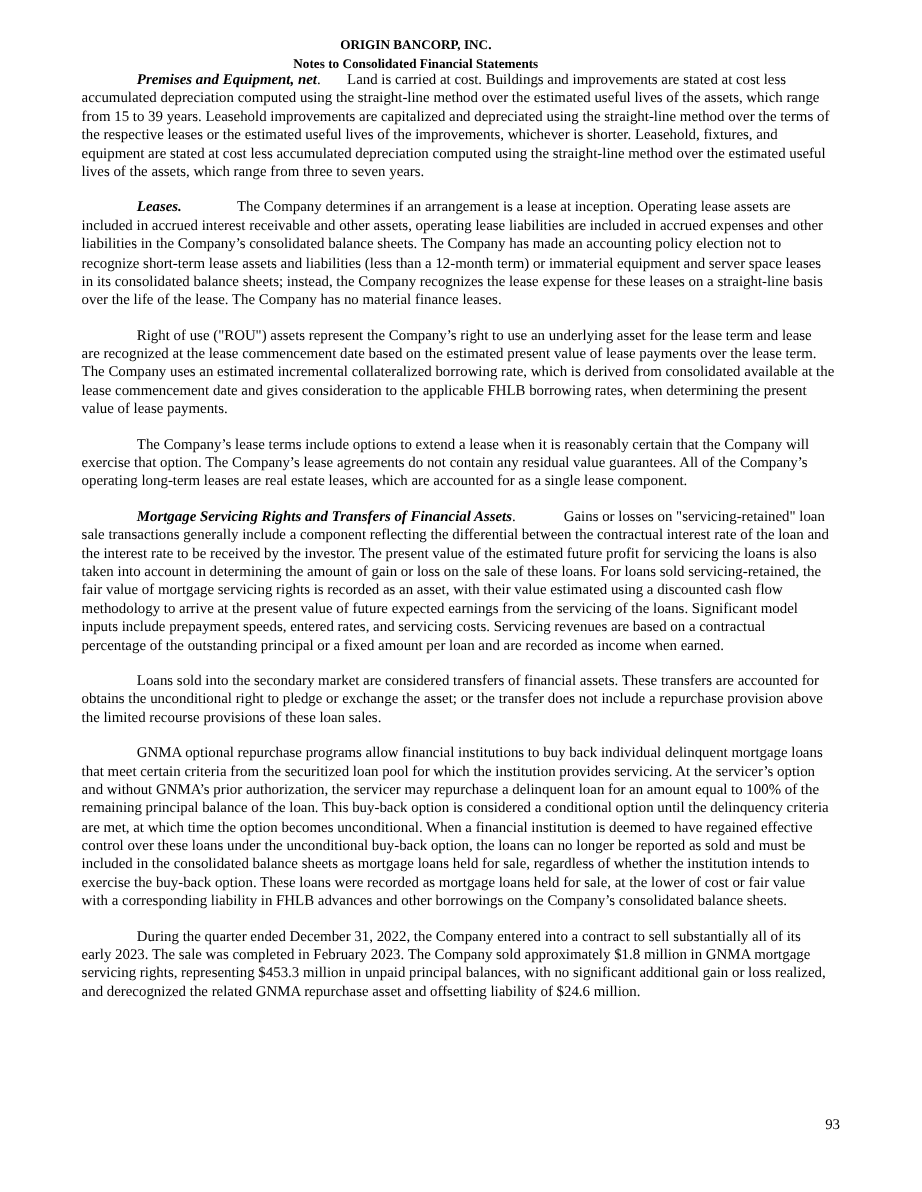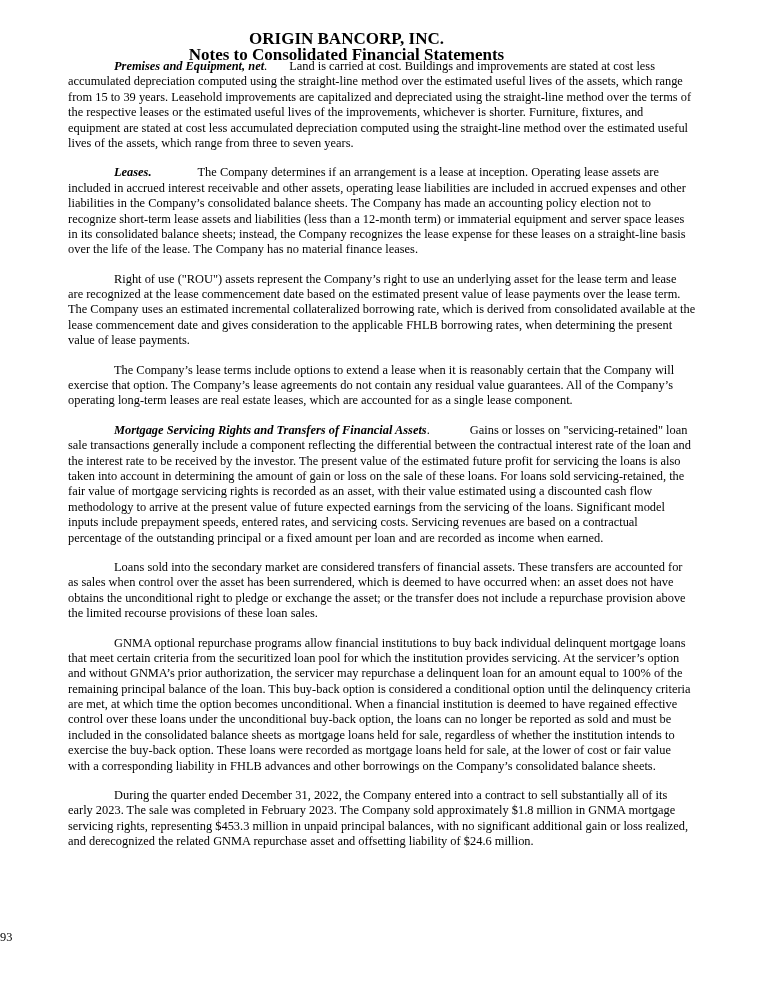--- a/index.html
+++ b/index.html
@@ -1,41 +1,41 @@
 <!DOCTYPE html>
 <html><head>
 <meta charset="utf-8">
 <style>
   html, body { margin: 0; padding: 0; background: #ffffff; }
   body { width: 768px; height: 993px; position: relative; overflow: hidden;
          font-family: "Liberation Serif", "DejaVu Serif", serif; color: #000; }
   .header { position: absolute; top: 31px; left: 0; width: 693px; text-align: center;
-            font-weight: bold; font-size: 17px; line-height: 15.5px; }
+            font-weight: bold; font-size: 11px; line-height: 15.5px; }
   .page { position: absolute; left: 68px; top: 59px; width: 660px; font-size: 12.4px; }
   .para { margin: 0 0 14px 0; }
   .line { display: block; white-space: pre; line-height: 15.4px; height: 15.4px; }
   .first { padding-left: 46px; }
   .title { font-weight: bold; font-style: italic; }
   .gap { display: inline-block; }
-  .footer { position: absolute; top: 930px; left: 0; width: 700px; text-align: left; font-size: 12.4px; }
+  .footer { position: absolute; top: 930px; left: 0; width: 700px; text-align: right; font-size: 12.4px; }
 </style>
 </head>
 <body>
 
 <div class="header">
   <div>ORIGIN BANCORP, INC.</div>
   <div>Notes to Consolidated Financial Statements</div>
 </div>
 
 <div class="page" id="page">
     <div class="para">
       <span class="line first"><span class="title">Premises and Equipment, net</span><span>.</span><span class="gap" style="width: 22px;"></span><span>Land is carried at cost. Buildings and improvements are stated at cost less</span></span>
       <span class="line"><span>accumulated depreciation computed using the straight-line method over the estimated useful lives of the assets, which range</span></span>
       <span class="line"><span>from 15 to 39 years. Leasehold improvements are capitalized and depreciated using the straight-line method over the terms of</span></span>
-      <span class="line"><span>the respective leases or the estimated useful lives of the improvements, whichever is shorter. Furniture, fixtures, and</span></span>
+      <span class="line"><span>the respective leases or the estimated useful lives of the improvements, whichever is shorter. Leasehold, fixtures, and</span></span>
       <span class="line"><span>equipment are stated at cost less accumulated depreciation computed using the straight-line method over the estimated useful</span></span>
       <span class="line"><span>lives of the assets, which range from three to seven years.</span></span>
     </div>
     <div class="para">
       <span class="line first"><span class="title">Leases.</span><span class="gap" style="width: 46px;"></span><span>The Company determines if an arrangement is a lease at inception. Operating lease assets are</span></span>
       <span class="line"><span>included in accrued interest receivable and other assets, operating lease liabilities are included in accrued expenses and other</span></span>
       <span class="line"><span>liabilities in the Company’s consolidated balance sheets. The Company has made an accounting policy election not to</span></span>
       <span class="line"><span>recognize short-term lease assets and liabilities (less than a 12-month term) or immaterial equipment and server space leases</span></span>
       <span class="line"><span>in its consolidated balance sheets; instead, the Company recognizes the lease expense for these leases on a straight-line basis</span></span>
       <span class="line"><span>over the life of the lease. The Company has no material finance leases.</span></span>
@@ -57,21 +57,20 @@
       <span class="line"><span>sale transactions generally include a component reflecting the differential between the contractual interest rate of the loan and</span></span>
       <span class="line"><span>the interest rate to be received by the investor. The present value of the estimated future profit for servicing the loans is also</span></span>
       <span class="line"><span>taken into account in determining the amount of gain or loss on the sale of these loans. For loans sold servicing-retained, the</span></span>
       <span class="line"><span>fair value of mortgage servicing rights is recorded as an asset, with their value estimated using a discounted cash flow</span></span>
       <span class="line"><span>methodology to arrive at the present value of future expected earnings from the servicing of the loans. Significant model</span></span>
       <span class="line"><span>inputs include prepayment speeds, entered rates, and servicing costs. Servicing revenues are based on a contractual</span></span>
       <span class="line"><span>percentage of the outstanding principal or a fixed amount per loan and are recorded as income when earned.</span></span>
     </div>
     <div class="para">
       <span class="line first"><span>Loans sold into the secondary market are considered transfers of financial assets. These transfers are accounted for</span></span>
-      <span class="line"><span>as sales when control over the asset has been surrendered, which is deemed to have occurred when: an asset does not have</span></span>
       <span class="line"><span>obtains the unconditional right to pledge or exchange the asset; or the transfer does not include a repurchase provision above</span></span>
       <span class="line"><span>the limited recourse provisions of these loan sales.</span></span>
     </div>
     <div class="para">
       <span class="line first"><span>GNMA optional repurchase programs allow financial institutions to buy back individual delinquent mortgage loans</span></span>
       <span class="line"><span>that meet certain criteria from the securitized loan pool for which the institution provides servicing. At the servicer’s option</span></span>
       <span class="line"><span>and without GNMA’s prior authorization, the servicer may repurchase a delinquent loan for an amount equal to 100% of the</span></span>
       <span class="line"><span>remaining principal balance of the loan. This buy-back option is considered a conditional option until the delinquency criteria</span></span>
       <span class="line"><span>are met, at which time the option becomes unconditional. When a financial institution is deemed to have regained effective</span></span>
       <span class="line"><span>control over these loans under the unconditional buy-back option, the loans can no longer be reported as sold and must be</span></span>

